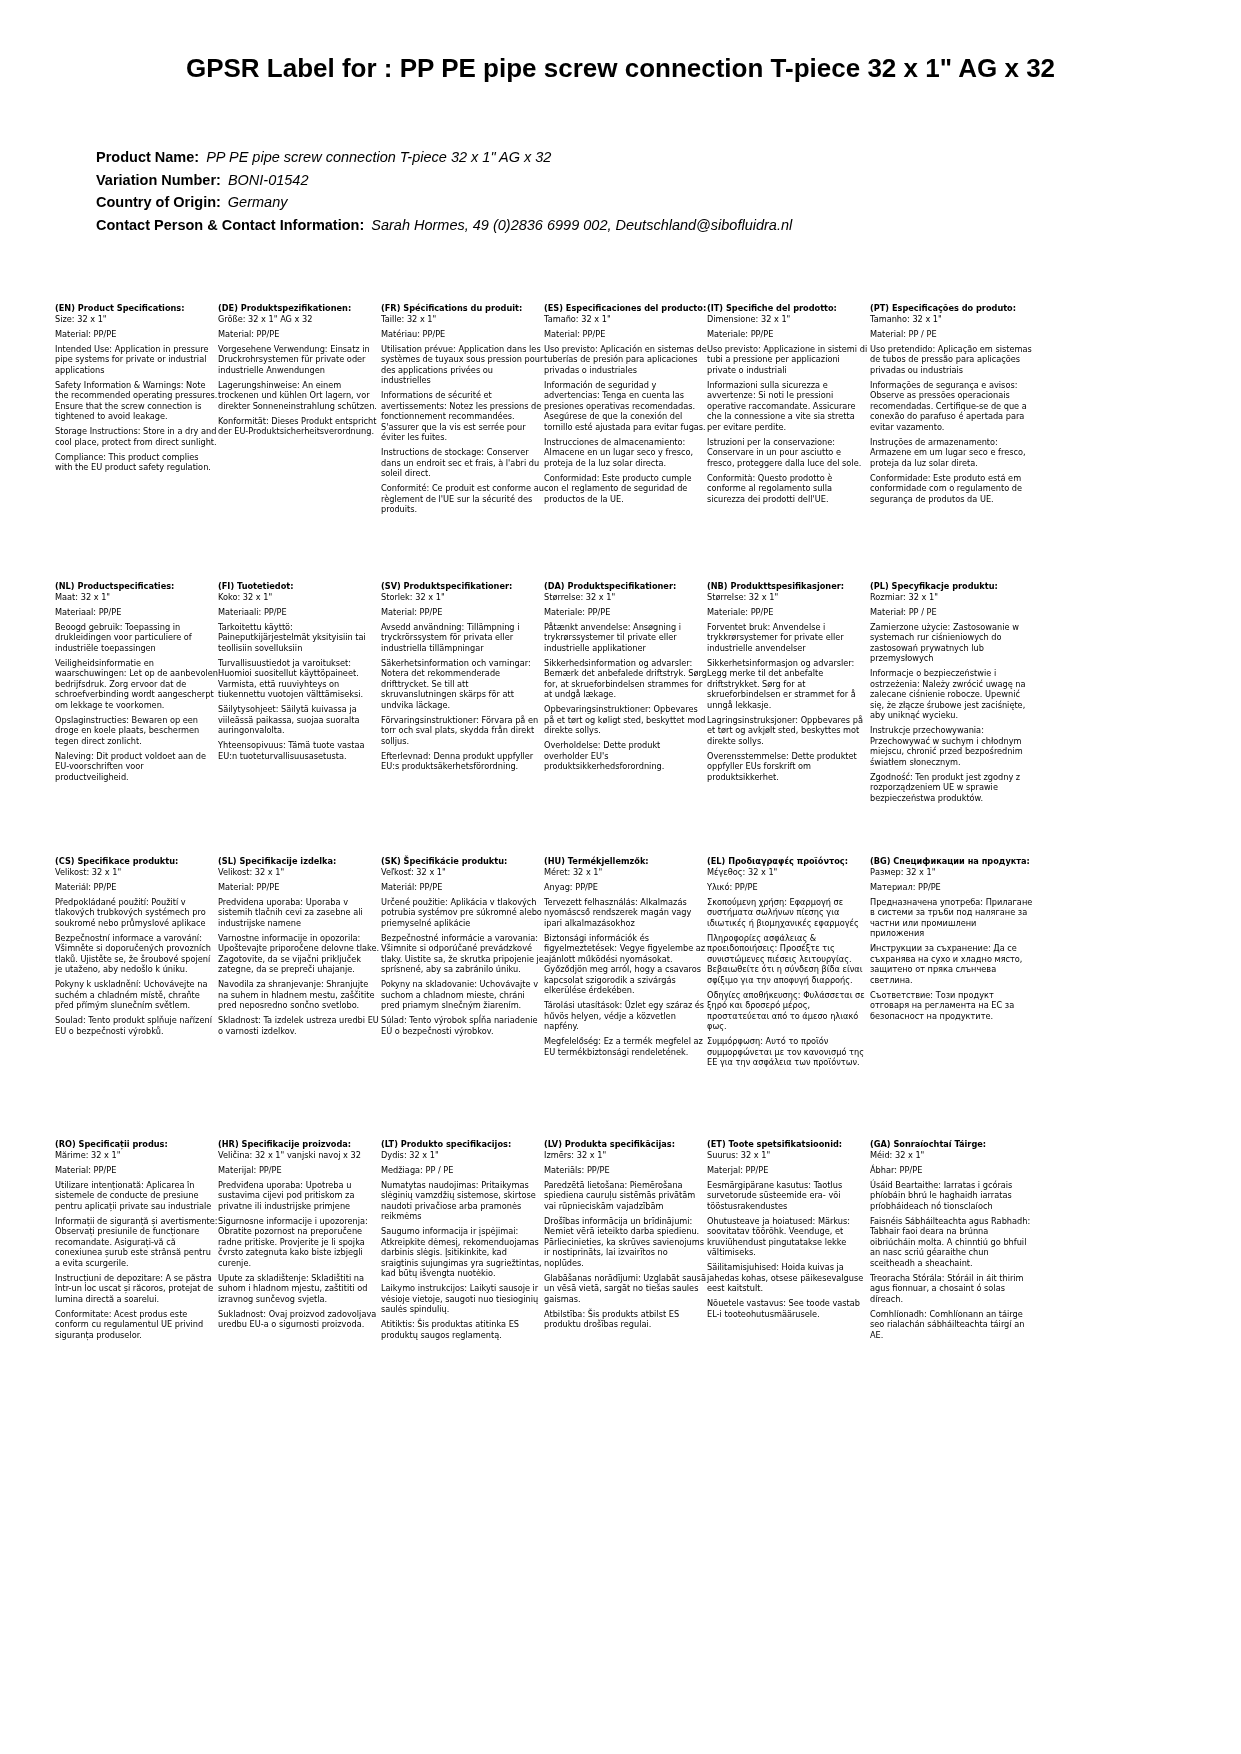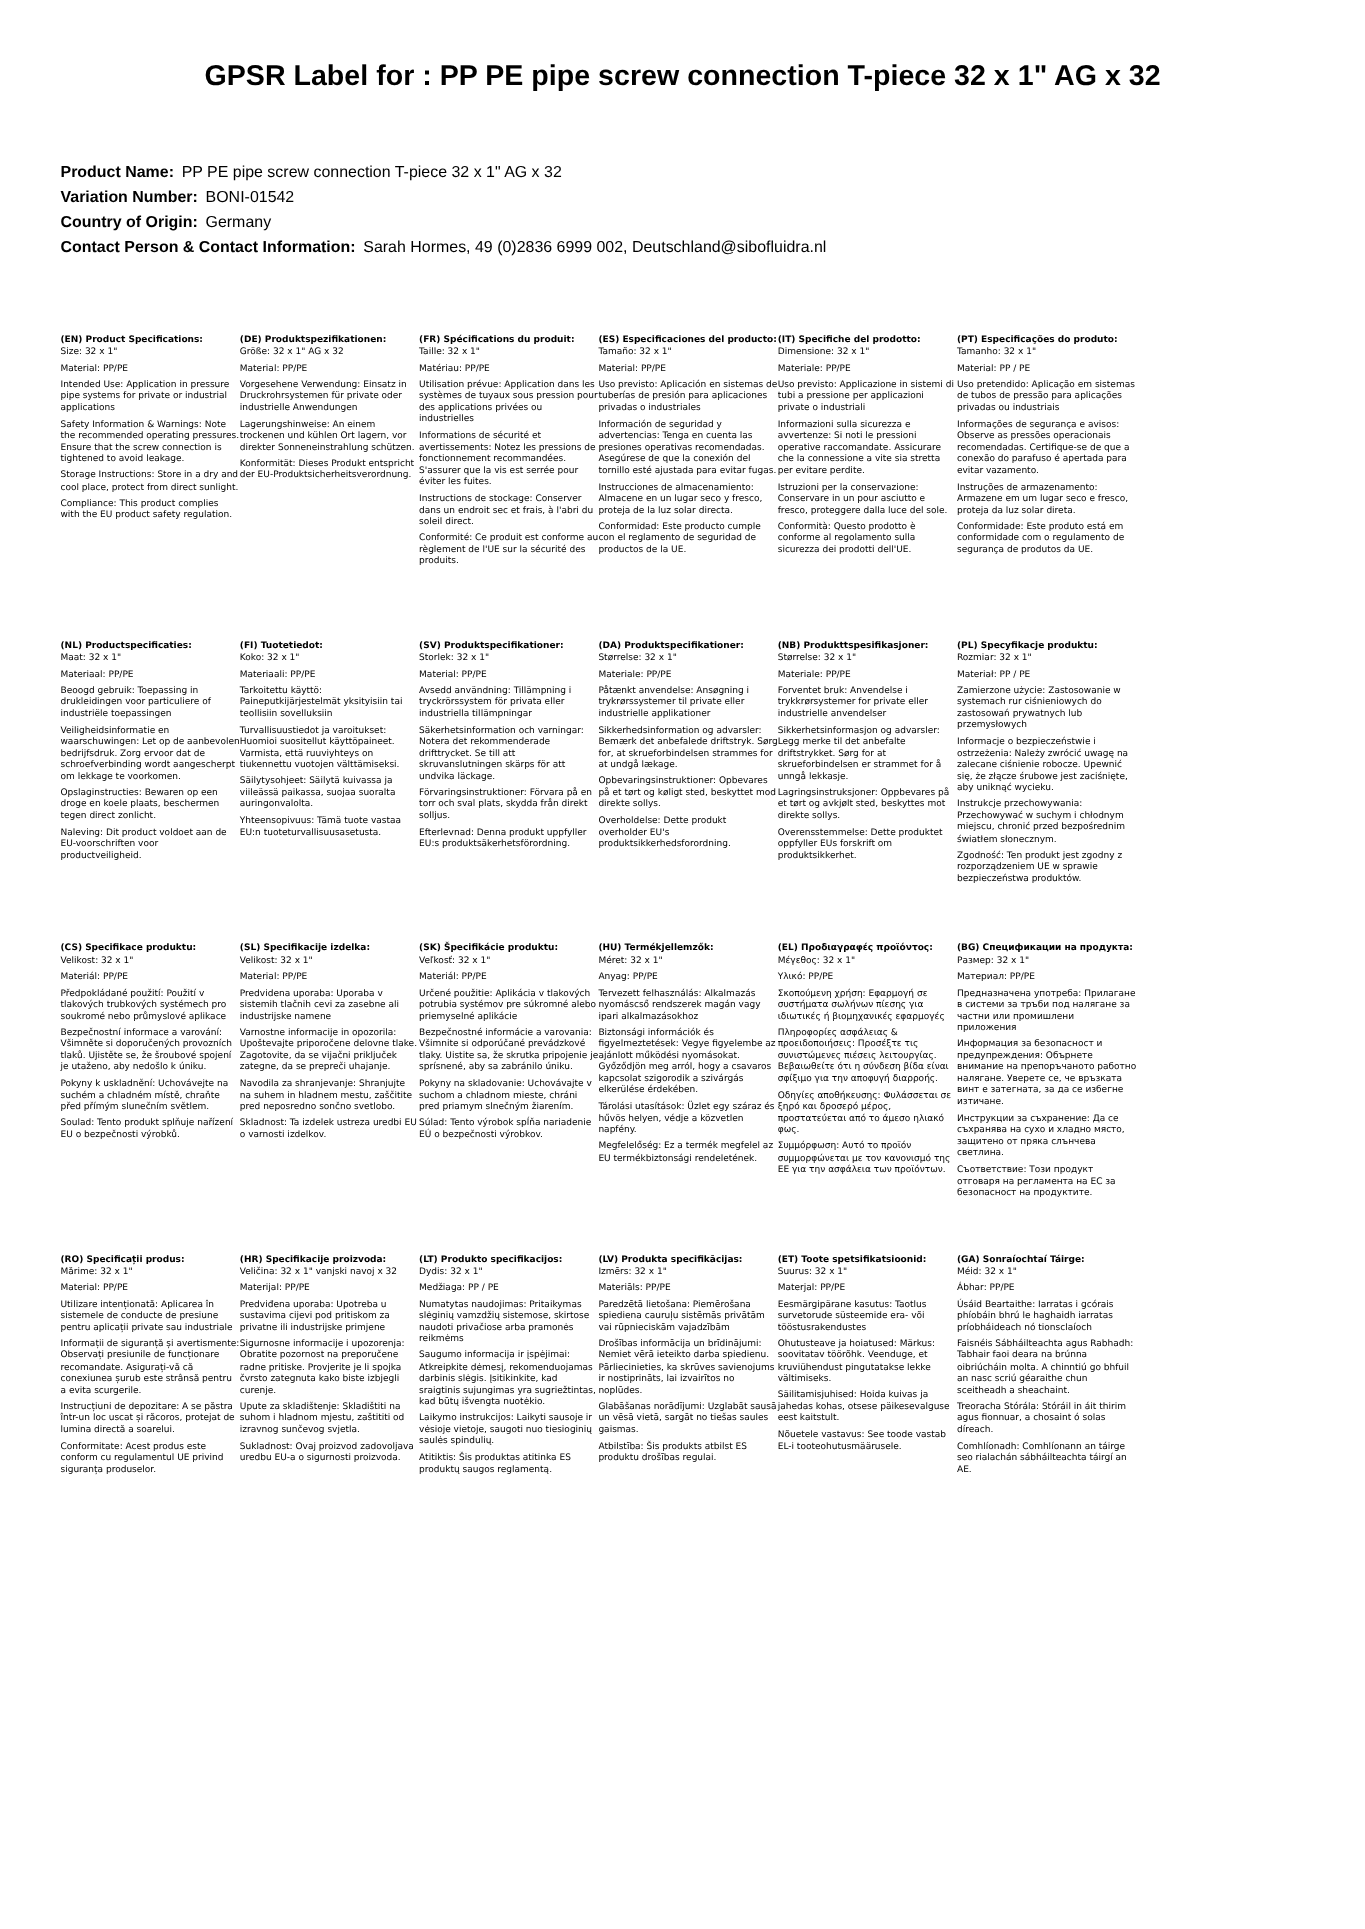--- a/index.html
+++ b/index.html
@@ -4,22 +4,22 @@
 <style>
   html,body{margin:0;padding:0;background:#fff;}
   .page{position:relative;width:1241px;height:1568px;background:#fff;overflow:hidden;
         font-family:"DejaVu Sans",sans-serif;color:#000;}
   .title{position:absolute;top:48px;left:50%;transform:translateX(-50%);width:985px;
          text-align:center;font-family:"Liberation Sans",sans-serif;
          font-size:26px;font-weight:bold;line-height:1.55;}
   .product-info{position:absolute;top:146px;left:55px;width:1100px;
                 font-family:"Liberation Sans",sans-serif;font-size:14.5px;line-height:22.5px;}
   .pi-row{white-space:nowrap;}
-  .pi-label{font-weight:bold;}
-  .pi-value{margin-left:7px;}
+  .pi-label{font-weight:bold;margin-left:41px;}
+  .pi-value{margin-left:7px;font-style:italic;}
   .lang-grid{position:absolute;top:303px;left:55px;display:grid;
              grid-template-columns:repeat(6,163px);
              grid-template-rows:278px 275px 283px auto;}
   .lang-block{overflow:visible;}
   .lang-header{font-size:8.2px;font-weight:bold;line-height:1.28;white-space:nowrap;margin:0;}
   .lang-para{font-size:8.2px;line-height:1.28;margin:0 0 4.5px 0;}
   .footer{position:absolute;top:1576px;left:0;width:1241px;text-align:center;}
   .barcode-wrap{display:inline-block;}
   .symbols-row{margin-top:8px;display:flex;justify-content:center;align-items:flex-start;
                gap:92px;transform:translateX(-28px);}
@@ -191,21 +191,20 @@
         <p class="lang-para">Σκοπούμενη χρήση: Εφαρμογή σε συστήματα σωλήνων πίεσης για ιδιωτικές ή βιομηχανικές εφαρμογές</p>
         <p class="lang-para">Πληροφορίες ασφάλειας &amp; προειδοποιήσεις: Προσέξτε τις συνιστώμενες πιέσεις λειτουργίας. Βεβαιωθείτε ότι η σύνδεση βίδα είναι σφίξιμο για την αποφυγή διαρροής.</p>
         <p class="lang-para">Οδηγίες αποθήκευσης: Φυλάσσεται σε ξηρό και δροσερό μέρος, προστατεύεται από το άμεσο ηλιακό φως.</p>
         <p class="lang-para">Συμμόρφωση: Αυτό το προϊόν συμμορφώνεται με τον κανονισμό της ΕΕ για την ασφάλεια των προϊόντων.</p>
       </div>
       <div class="lang-block">
         <div class="lang-header">(BG) Спецификации на продукта:</div>
         <p class="lang-para">Размер: 32 x 1"</p>
         <p class="lang-para">Материал: PP/PE</p>
         <p class="lang-para">Предназначена употреба: Прилагане в системи за тръби под налягане за частни или промишлени приложения</p>
-        <p class="lang-para">Информация за безопасност и предупреждения: Обърнете внимание на препоръчаното работно налягане. Уверете се, че връзката винт е затегната, за да се избегне изтичане.</p>
         <p class="lang-para">Инструкции за съхранение: Да се съхранява на сухо и хладно място, защитено от пряка слънчева светлина.</p>
         <p class="lang-para">Съответствие: Този продукт отговаря на регламента на ЕС за безопасност на продуктите.</p>
       </div>
       <div class="lang-block">
         <div class="lang-header">(RO) Specificații produs:</div>
         <p class="lang-para">Mărime: 32 x 1"</p>
         <p class="lang-para">Material: PP/PE</p>
         <p class="lang-para">Utilizare intenționată: Aplicarea în sistemele de conducte de presiune pentru aplicații private sau industriale</p>
         <p class="lang-para">Informații de siguranță și avertismente: Observați presiunile de funcționare recomandate. Asigurați-vă că conexiunea șurub este strânsă pentru a evita scurgerile.</p>
         <p class="lang-para">Instrucțiuni de depozitare: A se păstra într-un loc uscat și răcoros, protejat de lumina directă a soarelui.</p>

